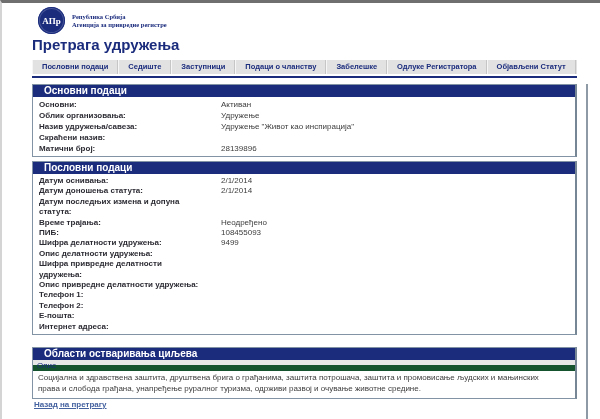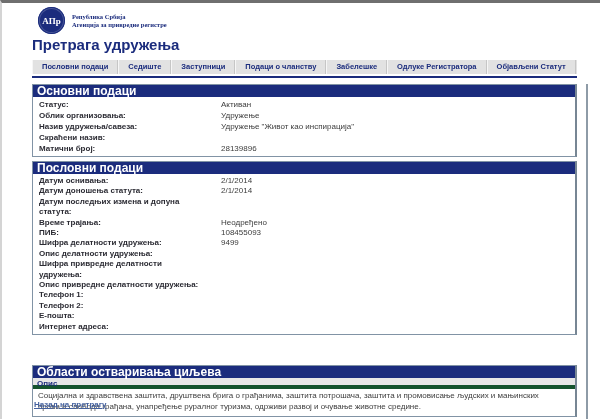--- a/index.html
+++ b/index.html
@@ -29,37 +29,37 @@
     padding:0 9px; border-right:1px solid #c6c6c6; border-left:1px solid #f6f6f6;
     white-space:nowrap; cursor:default;
   }
   .rule { position:absolute; left:30px; top:73px; width:545px; height:2px; background:#1b2c7d; }
   
   .box {
     position:absolute; left:30px; width:545px; background:#fff;
     border:1px solid #8193a5; border-right:2px solid #778694;
   }
   .box-header {
-    background:#1b2c7d; color:#ffffff; font-size:12px; font-weight:bold;
-    height:12px; line-height:12px; padding-left:4px;
+    background:#1b2c7d; color:#ffffff; font-size:10px; font-weight:bold;
+    height:12px; line-height:12px; padding-left:11px;
   }
   .rows { padding:2px 0 2px 0; }
   .row { display:flex; padding:0 6px; font-size:8px; }
   .sec1 .row { line-height:11px; }
   .sec2 .row { line-height:10.4px; }
   .row .label { width:182px; padding-right:21px; font-weight:bold; color:#2b2b33; white-space:pre-line; flex:none; }
   .row .value { flex:1; color:#3c3c3c; }
   .sub-header {
-    background:#e7e7e7; color:#1b2c7d; font-size:8px; font-weight:bold;
-    height:11px; line-height:11px; padding-left:4px; border-bottom:4px solid #14532d;
+    background:#e7e7e7; color:#1b2c7d; font-size:8px; font-weight:normal;
+    height:11px; line-height:11px; padding-left:4px; border-bottom:6px solid #14532d;
   }
   .description { padding:2px 23px 4px 5px; font-size:8px; line-height:10.5px; color:#3c3c3c; }
   .sec1 { top:81px; }
   .sec2 { top:158px; }
-  .sec3 { top:344px;margin-top:18px; }
+  .sec3 { top:344px; }
   .back-link {
     position:absolute; left:32px; top:397px; font-size:8px; font-weight:bold;
     color:#44619f; text-decoration:underline; cursor:pointer;
   }
   .right-line { position:absolute; left:584px; top:81px; width:2px; height:338px; background:#8e9ba7; }
 </style>
 </head>
 <body>
 
 <div class="page">
@@ -90,21 +90,21 @@
 
       <div class="tab">Објављени Статут</div>
     </div>
   <div class="rule"></div>
 
   <section class="box sec1">
     <div class="box-header">Основни подаци</div>
     <div class="rows">
 
         <div class="row">
-          <span class="label">Статус:</span>
+          <span class="label">Основни:</span>
           <span class="value">Активан</span>
         </div>
 
         <div class="row">
           <span class="label">Облик организовања:</span>
           <span class="value">Удружење</span>
         </div>
 
         <div class="row">
           <span class="label">Назив удружења/савеза:</span>

